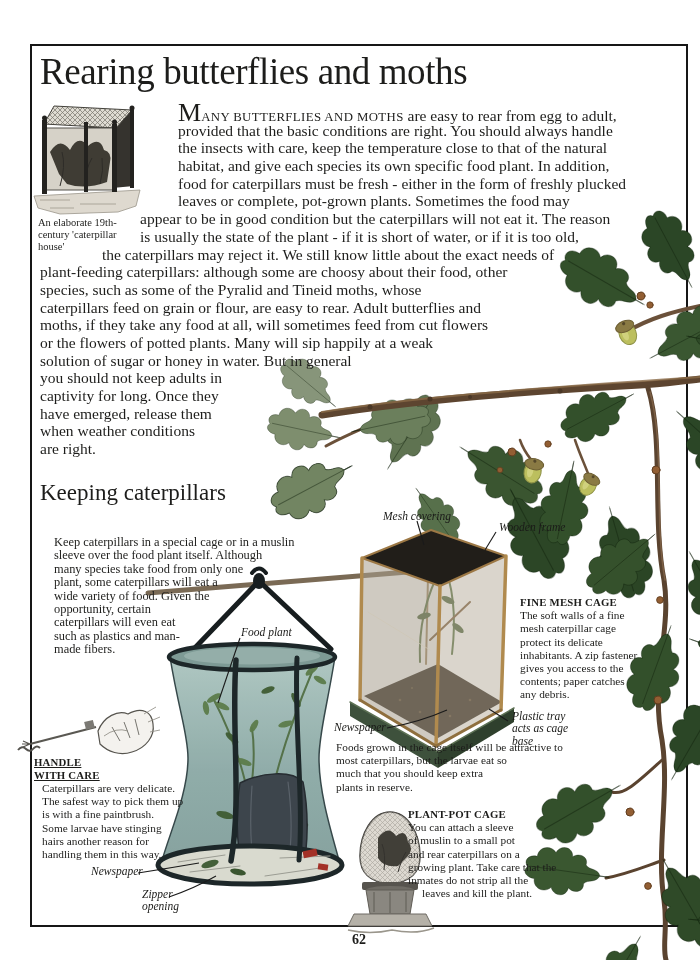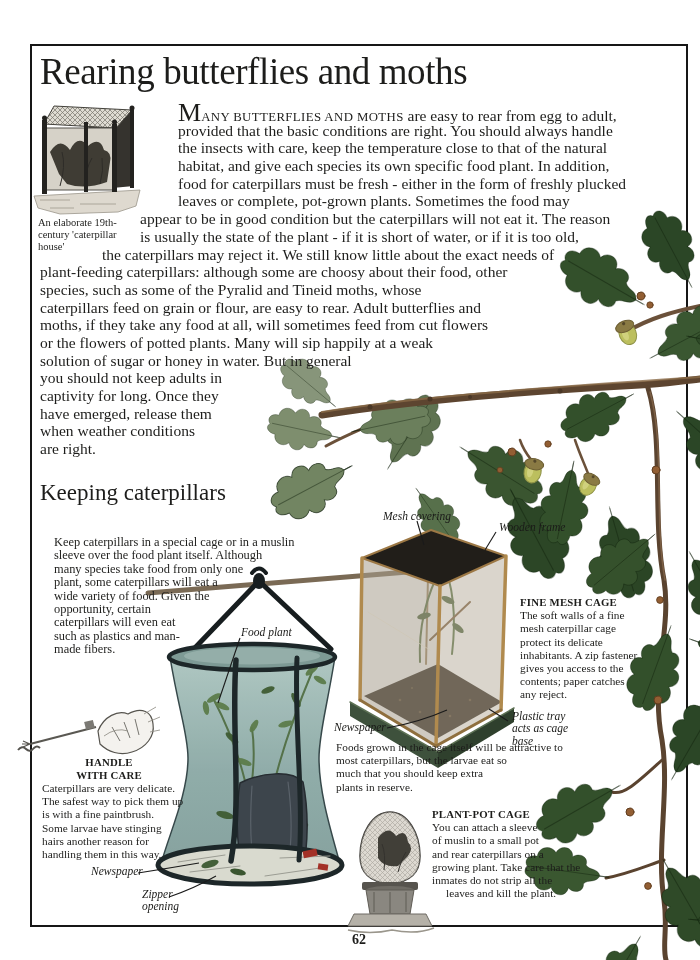--- a/index.html
+++ b/index.html
@@ -35,24 +35,24 @@
   .lbl-npbox{left:334px;top:721px;}
   .lbl-tray{left:512px;top:710px;}
   .lbl-npnet{left:91px;top:865px;}
   .lbl-zip{left:142px;top:888px;}
 
   .cap{font-size:11.3px;line-height:13.2px;}
   .cap-h{font-weight:bold;font-size:10.8px;letter-spacing:.2px;white-space:nowrap;}
   .cap-line{white-space:nowrap;font-family:Liberation Serif, serif;}
   .finemesh{left:520px;top:596px;}
   .homegrown{left:336px;top:741px;}
-  .plantpot{left:432px;top:808px;}
+  .plantpot{left:408px;top:808px;}
   .plantpot .plines .cap-line:nth-child(6){padding-left:14px;}
   .handle{left:34px;top:756px;width:150px;}
-  .handle .cap-h{text-align:center;line-height:13px;}
+  .handle .cap-h{line-height:13px;text-decoration:underline;}
   .handle .plines .cap-line{padding-left:8px;}
 
   .pagenum{left:30px;top:932px;width:658px;text-align:center;
            font-size:14px;font-weight:bold;}
   svg .lf{stroke:rgba(10,25,5,.35);stroke-width:1;}
   svg .rib{stroke:rgba(15,30,10,.45);stroke-width:1;fill:none;}
 </style>
 </head>
 <body>
 
@@ -325,21 +325,21 @@
 
 <div class="abs txt cap finemesh">
   <div class="cap-h">FINE MESH CAGE</div>
   <div class="plines">
       <div class="cap-line">The soft walls of a fine</div>
       <div class="cap-line">mesh caterpillar cage</div>
       <div class="cap-line">protect its delicate</div>
       <div class="cap-line">inhabitants. A zip fastener</div>
       <div class="cap-line">gives you access to the</div>
       <div class="cap-line">contents; paper catches</div>
-      <div class="cap-line">any reject.</div>
+      <div class="cap-line">any debris.</div>
     </div>
 </div>
 
 <div class="abs txt cap homegrown">
   <div class="plines">
       <div class="cap-line">Foods grown in the cage itself will be attractive to</div>
       <div class="cap-line">most caterpillars, but the larvae eat so</div>
       <div class="cap-line">much that you should keep extra</div>
       <div class="cap-line">plants in reserve.</div>
     </div>

